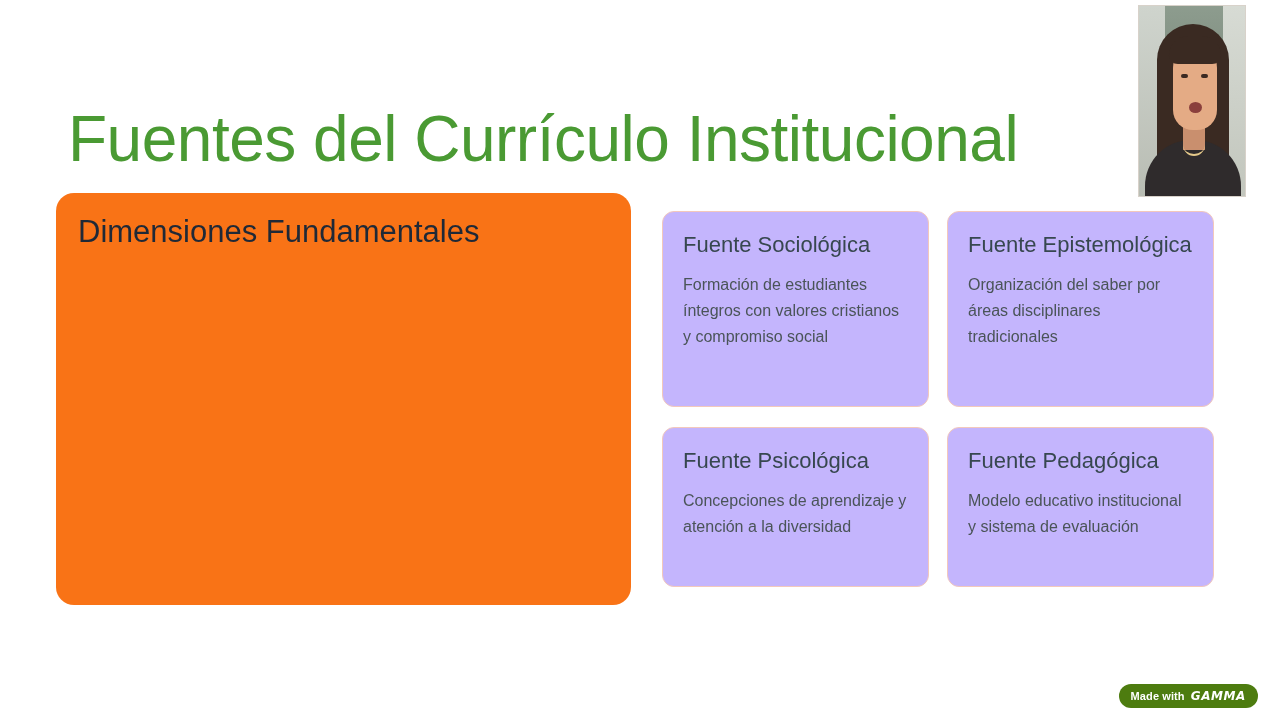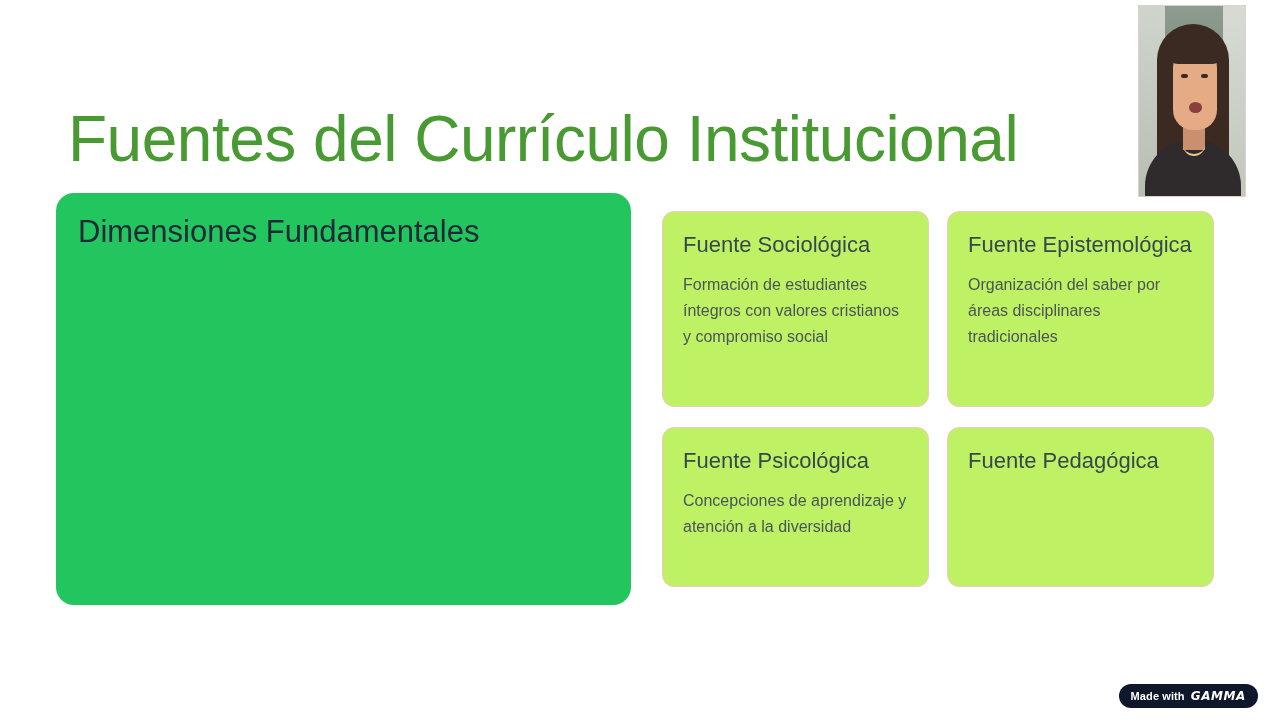--- a/index.html
+++ b/index.html
@@ -28,21 +28,21 @@
     white-space: nowrap;
   }
 
   
   .left-panel {
     position: absolute;
     left: 56px;
     top: 193px;
     width: 575px;
     height: 412px;
-    background: #22c55e;
+    background: #f97316;
     border-radius: 18px;
     box-sizing: border-box;
     padding: 20px 22px 0 22px;
   }
   .left-panel-heading {
     font-size: 31px;
     color: #1f2937;
     font-weight: 400;
     line-height: 1.2;
     margin: 0 0 28px 0;
@@ -65,21 +65,21 @@
     grid-template-columns: 267px 267px;
     grid-template-rows: auto auto;
     column-gap: 18px;
     row-gap: 20px;
   }
   .card {
     border: 1px solid #f3c8bc;
     border-radius: 12px;
     box-sizing: border-box;
     padding: 20px 20px 22px 20px;
-    background: #bef264;
+    background: #c4b5fd;
     min-height: 196px;
   }
   .card.short {
     min-height: 160px;
   }
   .card-title {
     font-size: 22px;
     color: #37474f;
     font-weight: 400;
     line-height: 1.2;
@@ -194,21 +194,21 @@
     border-radius: 0 0 14px 14px;
   }
 
   
   .gamma-badge {
     position: absolute;
     right: 22px;
     bottom: 12px;
     height: 24px;
     padding: 0 12px;
-    background: #0f172a;
+    background: #4d7c0f;
     border-radius: 13px;
     display: flex;
     align-items: center;
     gap: 6px;
   }
   .gamma-badge .made-with {
     color: #ffffff;
     font-size: 11px;
     font-weight: 700;
     letter-spacing: 0.1px;
@@ -243,20 +243,21 @@
     <div class="card-text">Organización del saber por áreas disciplinares tradicionales</div>
   </div>
 
   <div class="card short">
     <div class="card-title">Fuente Psicológica</div>
     <div class="card-text">Concepciones de aprendizaje y atención a la diversidad</div>
   </div>
 
   <div class="card short">
     <div class="card-title">Fuente Pedagógica</div>
+    <div class="card-text">Modelo educativo institucional y sistema de evaluación</div>
   </div>
 
 </div>
 
 <div class="webcam">
   <div class="wall-left"></div>
   <div class="wall-right"></div>
   <div class="backdrop"></div>
   <div class="hair-back"></div>
   <div class="shoulders"></div>

